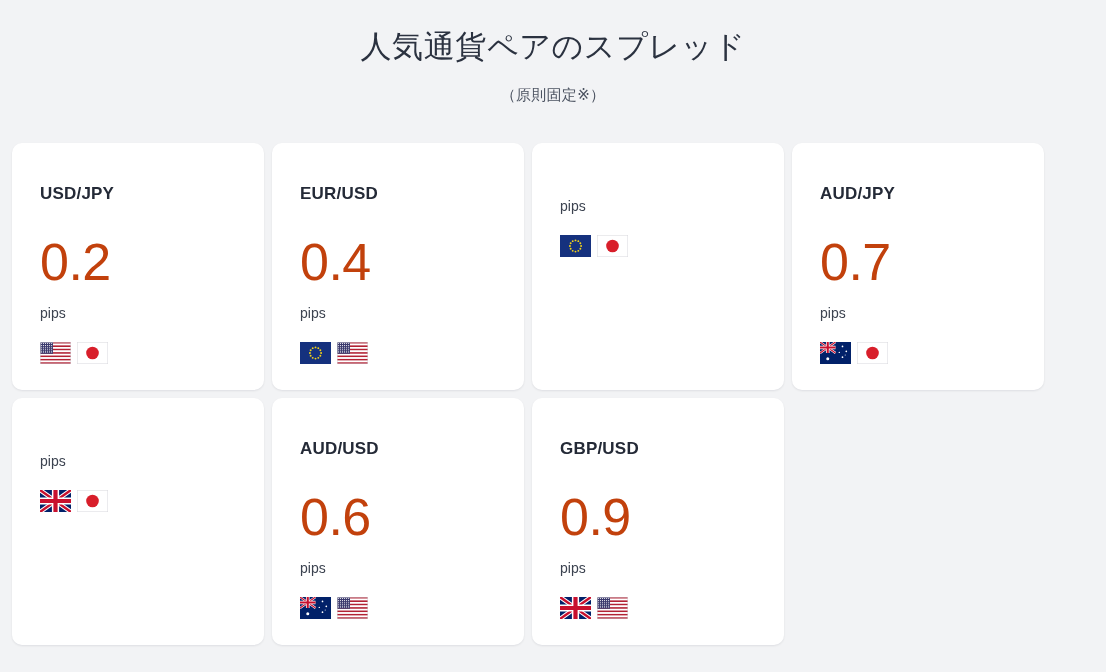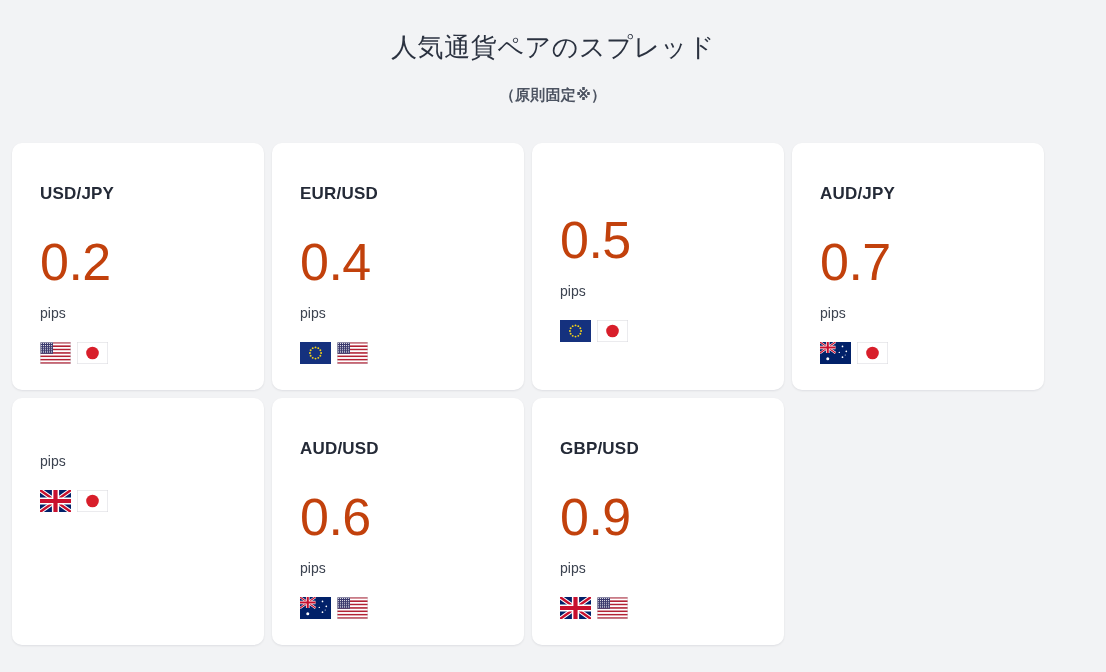--- a/index.html
+++ b/index.html
@@ -11,29 +11,29 @@
   body {
     background: #f2f3f5;
     font-family: "Liberation Sans", "DejaVu Sans", sans-serif;
     color: #242a37;
     -webkit-font-smoothing: antialiased;
   }
   .page { width: 1106px; height: 672px; position: relative; }
 
   .header { text-align: center; padding-top: 28px; }
   .page-title {
-    font-size: 26px;
+    font-size: 31px;
     font-weight: 400;
     color: #2b3240;
     letter-spacing: 0.6px;
     line-height: 38px;
   }
   .page-subtitle {
     font-size: 15px;
-    font-weight: 700;
+    font-weight: 400;
     color: #4c5361;
     margin-top: 18px;
     line-height: 22px;
     letter-spacing: 0.3px;
   }
 
   .grid {
     position: absolute;
     left: 12px;
     top: 143px;
@@ -233,21 +233,20 @@
               <circle cx="5.5" cy="9.9" r="0.55" fill="#ffffff"></circle>
               <circle cx="7.549999999999999" cy="9.9" r="0.55" fill="#ffffff"></circle>
               <circle cx="9.6" cy="9.9" r="0.55" fill="#ffffff"></circle>
               <circle cx="11.65" cy="9.9" r="0.55" fill="#ffffff"></circle>
               <rect x="0.25" y="0.25" width="30.5" height="21.5" fill="none" stroke="#d7d7dc" stroke-width="0.5"></rect>
             </svg>
           </span>
         </div>
       </div>
       <div class="card">
-        <div class="card-value">0.5</div>
         <div class="card-unit">pips</div>
         <div class="card-flags">
           <span class="flag">
             <svg viewBox="0 0 31 22" xmlns="http://www.w3.org/2000/svg">
               <rect width="31" height="22" fill="#15317e"></rect>
               <circle cx="15.50" cy="5.40" r="0.95" fill="#f5d417"></circle>
               <circle cx="18.30" cy="6.15" r="0.95" fill="#f5d417"></circle>
               <circle cx="20.35" cy="8.20" r="0.95" fill="#f5d417"></circle>
               <circle cx="21.10" cy="11.00" r="0.95" fill="#f5d417"></circle>
               <circle cx="20.35" cy="13.80" r="0.95" fill="#f5d417"></circle>

